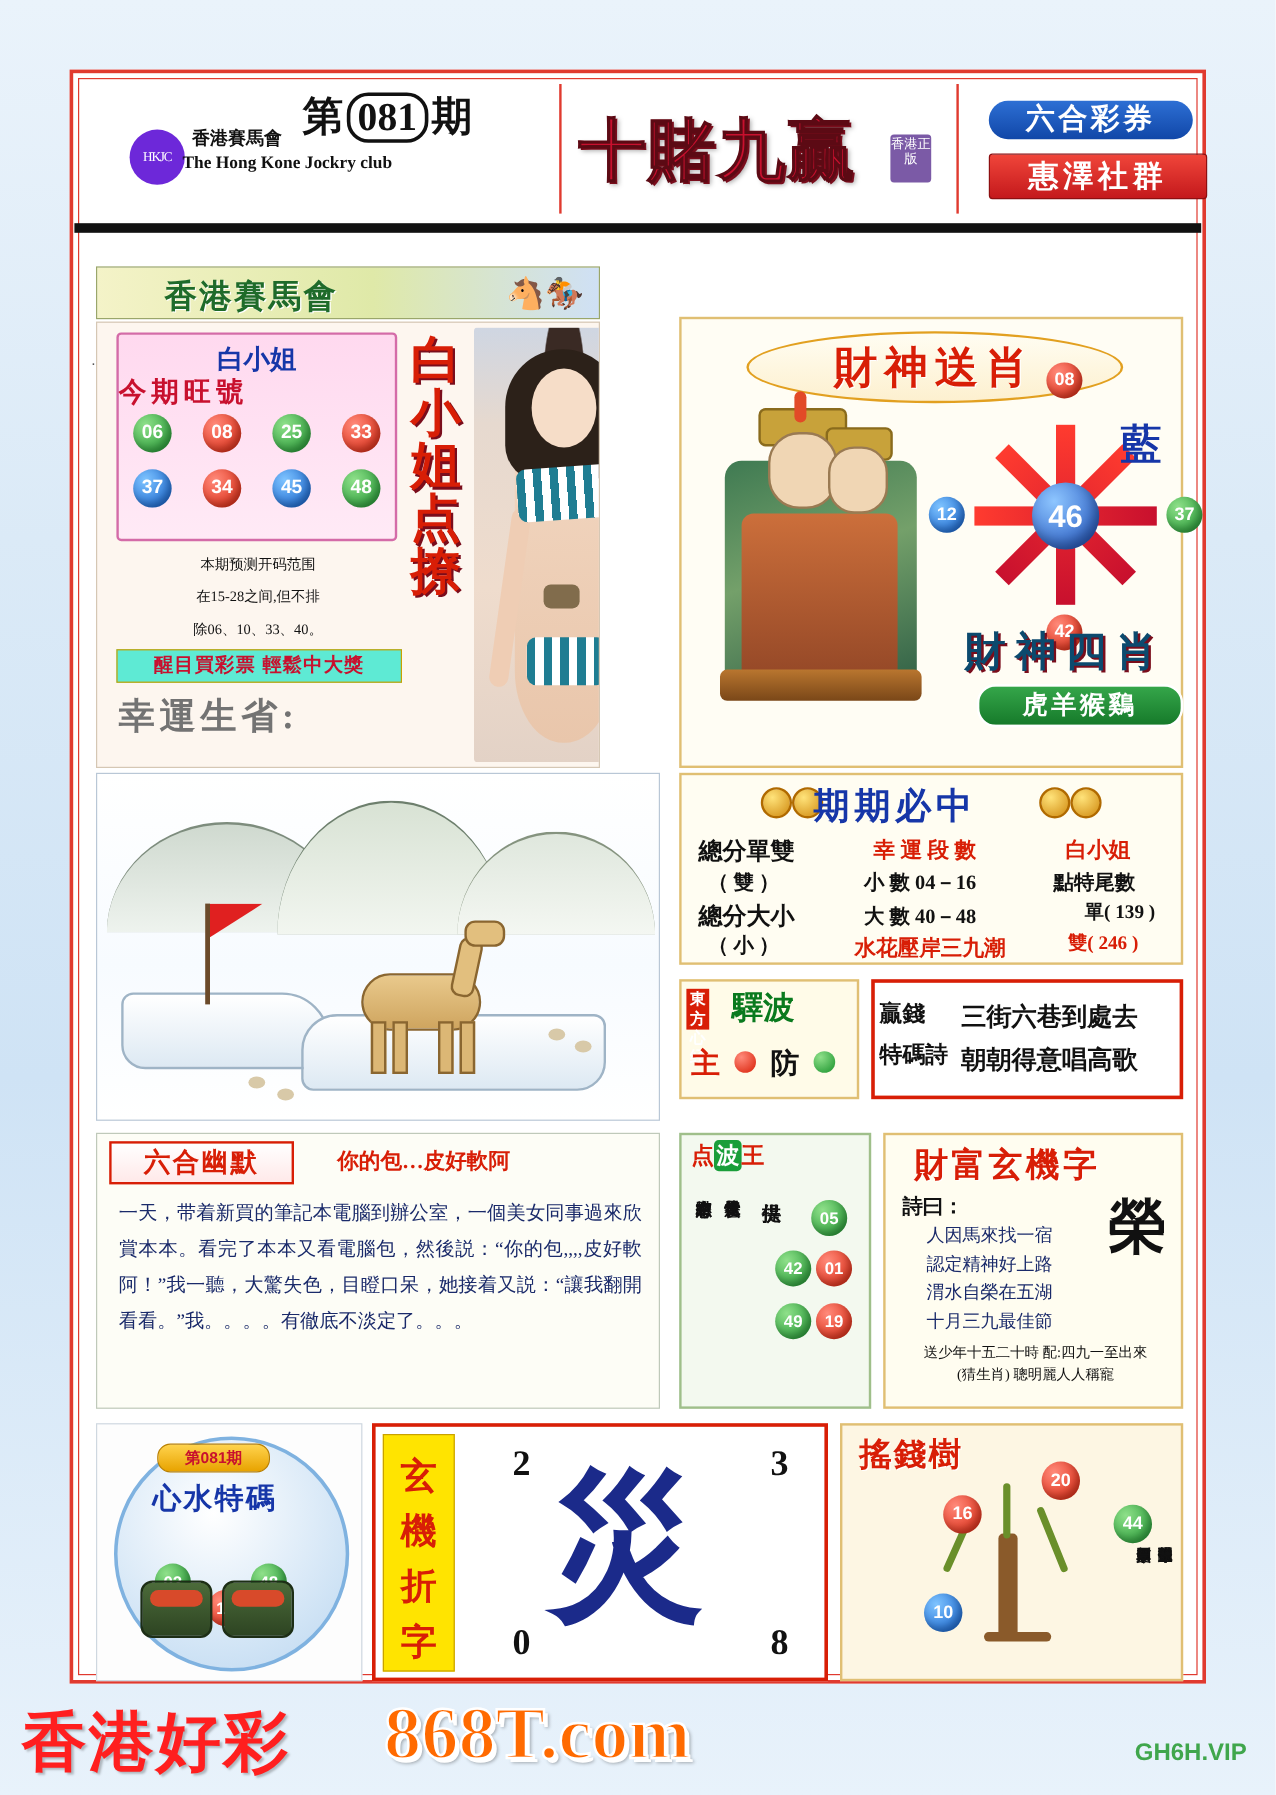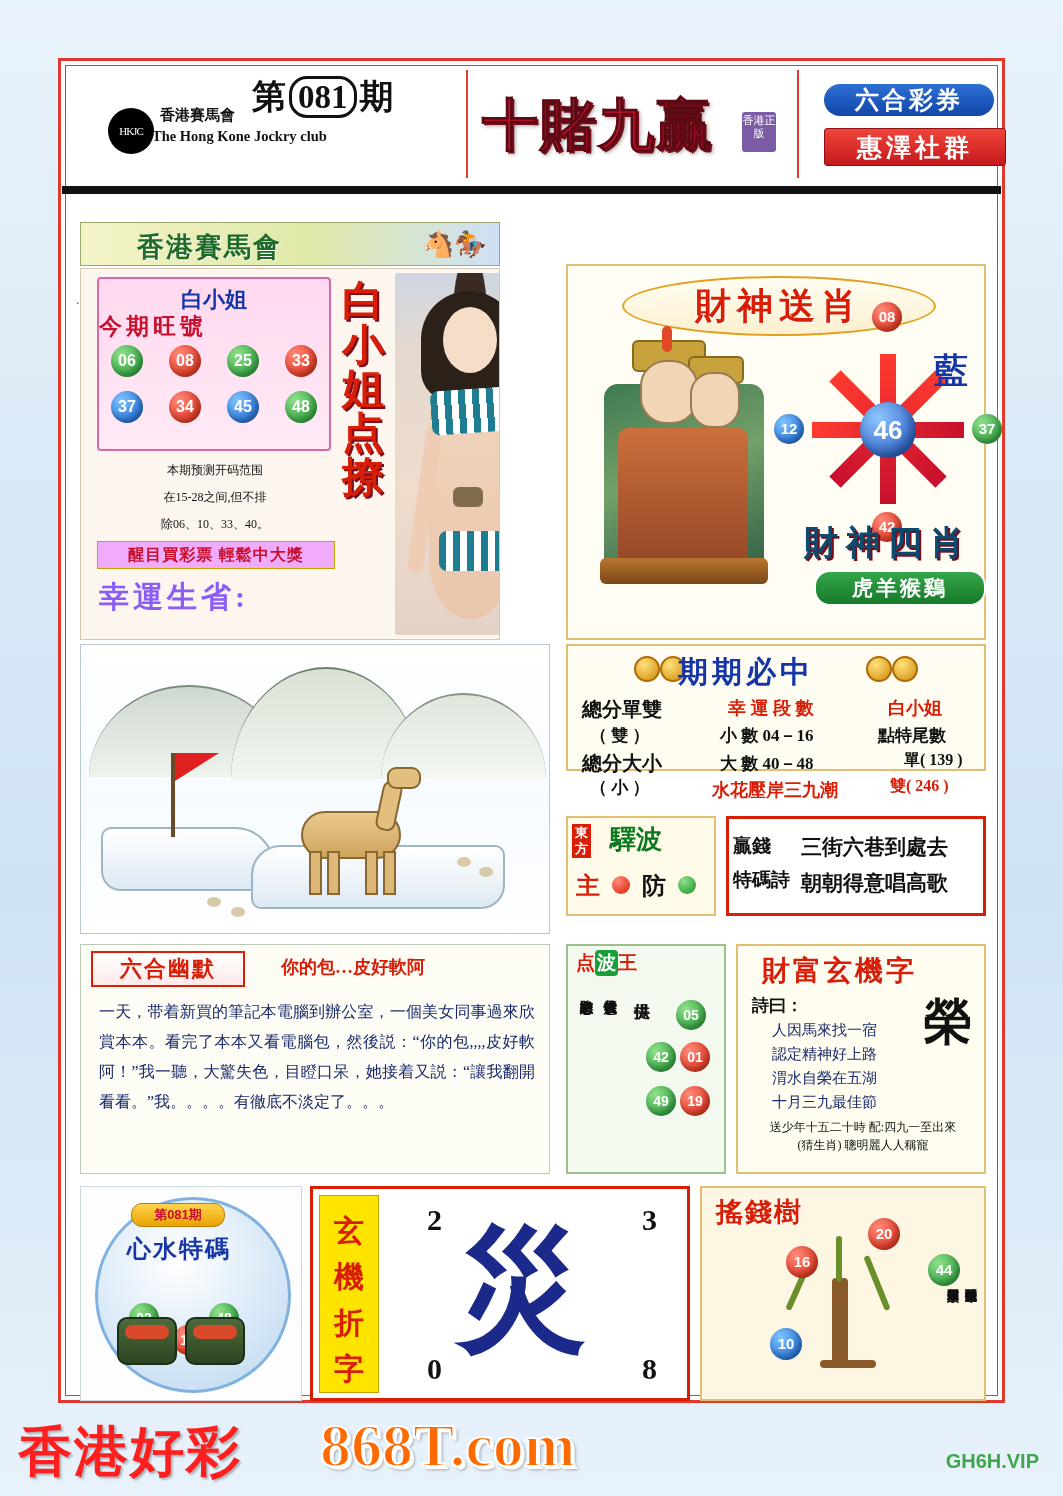--- a/index.html
+++ b/index.html
@@ -14,21 +14,21 @@
   .frame{
     position:absolute;left:58px;top:58px;width:947px;height:1345px;
     border:3px solid #e03a2f;background:#ffffff;box-sizing:border-box;
   }
   .frame-inner{position:absolute;inset:4px;border:1px solid #e03a2f;box-sizing:border-box;}
   
   .header{position:absolute;left:62px;top:62px;width:939px;height:120px;}
   .hkjc{position:absolute;left:36px;top:42px;width:230px;height:70px;text-align:center;}
   .hkjc .logo{
     position:absolute;left:10px;top:4px;width:46px;height:46px;border-radius:50%;
-    background:#000000;color:#fff;font-size:11px;line-height:46px;text-align:center;
+    background:#6d28d9;color:#fff;font-size:11px;line-height:46px;text-align:center;
     letter-spacing:-1px;font-family:"Liberation Serif",serif;
   }
   .hkjc .cn{position:absolute;left:62px;top:2px;font-size:15px;color:#111;font-weight:bold;}
   .hkjc .en{position:absolute;left:54px;top:24px;font-size:14.5px;color:#111;
     font-family:"Liberation Serif",serif;font-weight:bold;}
   .issue{position:absolute;left:190px;top:12px;font-size:34px;font-weight:bold;color:#111;
     font-family:"Liberation Serif",serif;}
   .issue .num{
     display:inline-block;background:#fff;border:3px solid #111;border-radius:18px;
     padding:0 6px;margin:0 3px;font-size:33px;line-height:36px;
@@ -87,25 +87,25 @@
     width:32px;height:32px;border-radius:50%;color:#fff;font-size:16px;font-weight:bold;
     text-align:center;line-height:32px;box-shadow:inset -3px -4px 6px rgba(0,0,0,.25);
     font-family:"Liberation Sans",sans-serif;
   }
   .b-red{background:radial-gradient(circle at 32% 28%,#ff8a7a,#d81e06);}
   .b-blue{background:radial-gradient(circle at 32% 28%,#7fc4ff,#0a58c8);}
   .b-green{background:radial-gradient(circle at 32% 28%,#8fe08a,#17912a);}
   .misstext{position:absolute;left:16px;top:188px;width:236px;font-size:12px;line-height:27px;
     color:#111;text-align:center;font-family:"Liberation Serif",serif;}
   .yellowbar{
-    position:absolute;left:16px;top:272px;width:236px;height:26px;background:#f0abfc;
+    position:absolute;left:16px;top:272px;width:236px;height:26px;background:#5eead4;
     border:1px solid #c9a100;text-align:center;font-size:16px;font-weight:bold;color:#c8102e;
     line-height:26px;letter-spacing:1px;
   }
-  .luck{position:absolute;left:18px;top:308px;font-size:30px;font-weight:bold;color:#8b5cf6;
+  .luck{position:absolute;left:18px;top:308px;font-size:30px;font-weight:bold;color:#737373;
     letter-spacing:4px;font-family:"Liberation Serif",serif;}
   .vertred{
     position:absolute;left:252px;top:10px;width:60px;height:260px;font-size:42px;font-weight:bold;
     color:#d81e06;line-height:44px;text-align:center;font-family:"Liberation Serif",serif;
     text-shadow:2px 2px 0 #7a0d1c;
   }
   .lady{
     position:absolute;left:314px;top:4px;width:150px;height:362px;border-radius:3px;
     background:
       radial-gradient(ellipse at 50% 14%,#3a2a24 0 16%,transparent 17%),
@@ -208,21 +208,21 @@
   .camel .neck{position:absolute;left:92px;top:-14px;width:16px;height:46px;border-radius:8px;
     background:#e2bf7e;border:2px solid #8a6630;transform:rotate(12deg);}
   .camel .head{position:absolute;left:100px;top:-28px;width:30px;height:18px;border-radius:9px;
     background:#e2bf7e;border:2px solid #8a6630;}
   .camel .leg{position:absolute;width:9px;height:40px;background:#dcb775;border:2px solid #8a6630;}
   .camel .l1{left:22px;top:56px;} .camel .l2{left:40px;top:56px;}
   .camel .l3{left:78px;top:56px;} .camel .l4{left:96px;top:56px;}
   .pawprint{position:absolute;width:14px;height:10px;border-radius:50%;background:#d8c9a8;}
   
   .qqbox{
-    left:566px;top:644px;width:420px;height:127px;background:#fffdf2;border:2px solid #e0bf73;
+    left:566px;top:644px;width:420px;height:160px;background:#fffdf2;border:2px solid #e0bf73;
   }
   .qqtitle{position:absolute;left:110px;top:6px;font-size:30px;font-weight:bold;color:#1636a8;
     letter-spacing:4px;font-family:"Liberation Serif",serif;}
   .coin{position:absolute;top:10px;width:22px;height:22px;border-radius:50%;
     background:radial-gradient(circle at 35% 30%,#ffe37a,#d08a10);border:2px solid #b06a00;}
   .qrow{position:absolute;font-family:"Liberation Serif",serif;}
   .lbl-dark{color:#111;font-size:20px;font-weight:bold;}
   .lbl-red{color:#d81e06;font-size:18px;font-weight:bold;}
   
   .dirbox{left:566px;top:816px;width:150px;height:100px;background:#fffbe8;border:2px solid #e0bf73;}

